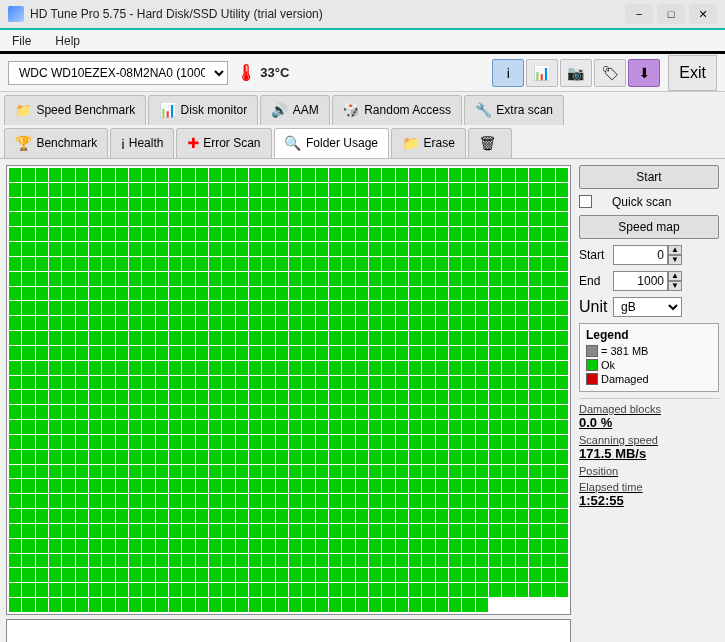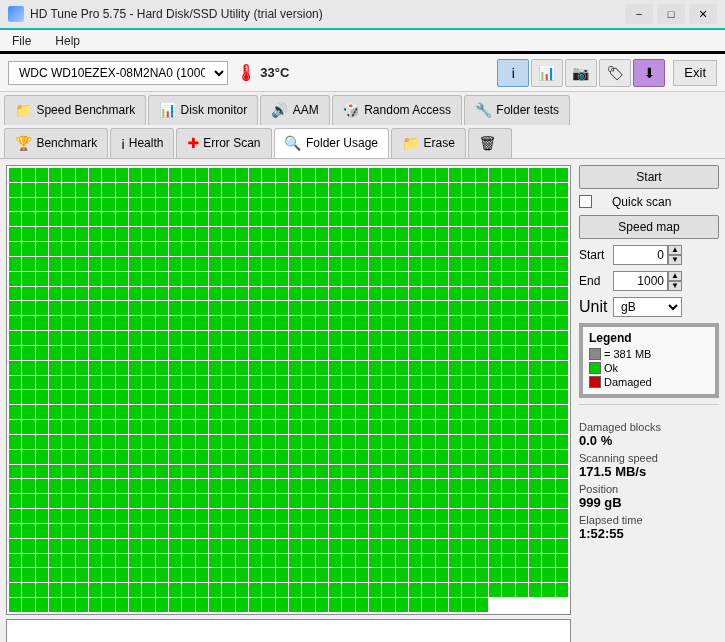--- a/index.html
+++ b/index.html
@@ -124,22 +124,22 @@
       justify-content: center;
       font-size: 14px;
       border-radius: 2px;
     }
     .toolbar-icon-btn.active { background: #c0d8f0; border-color: #6699cc; }
     .exit-btn {
       border: 1px solid #bbb;
       background: #e8e8e8;
       padding: 3px 10px;
       cursor: pointer;
-      font-size: 13px;
-      height: 26px;
+      font-size: 16px;
+      height: 36px;
     }
 
     
     .tab-bar {
       background: #f0f0f0;
       border-bottom: 1px solid #bbb;
       display: flex;
       align-items: center;
       padding: 2px 4px 0;
       height: 34px;
@@ -289,21 +289,21 @@
     .unit-select {
       border: 1px solid #888;
       background: white;
       font-size: 12px;
       padding: 1px 3px;
       height: 20px;
       width: 69px;
     }
 
     .legend-box {
-      border: 4px solid #a3a3a3;
+      border: 1px solid #a3a3a3;
       background: #f8f8f8;
       padding: 4px 6px;
       font-size: 11px;
     }
     .legend-title {
       font-weight: bold;
       margin-bottom: 3px;
       font-size: 12px;
     }
     .legend-item {
@@ -314,22 +314,23 @@
     }
     .legend-color {
       width: 12px;
       height: 12px;
       border: 1px solid #666;
       flex-shrink: 0;
     }
 
     .stats-box {
       border-top: 1px solid #ccc;
-      padding-top: 16px;
+      padding-top: 4px;
       font-size: 11px;
+      text-decoration: underline;
     }
     .stat-row {
       margin-bottom: 4px;
     }
     .stat-label {
       color: #444;
     }
     .stat-value {
       font-weight: bold;
       font-size: 13px;
@@ -388,21 +389,21 @@
   <div class="tab">
     <span class="tab-icon">🔊</span>
     <span>AAM</span>
   </div>
   <div class="tab">
     <span class="tab-icon">🎲</span>
     <span>Random Access</span>
   </div>
   <div class="tab">
     <span class="tab-icon">🔧</span>
-    <span>Folder tests</span>
+    <span>Extra scan</span>
   </div>
 </div>
 <div class="tab-bar" style="border-top:none;margin-top:-1px;">
   <div class="tab">
     <span class="tab-icon">🏆</span>
     <span>Benchmark</span>
   </div>
   <div class="tab">
     <span class="tab-icon">ℹ</span>
     <span>Health</span>
@@ -1757,21 +1758,20 @@
       <div class="stat-row">
         <div class="stat-label">Damaged blocks</div>
         <div class="stat-value">0.0 %</div>
       </div>
       <div class="stat-row">
         <div class="stat-label">Scanning speed</div>
         <div class="stat-value">171.5 MB/s</div>
       </div>
       <div class="stat-row">
         <div class="stat-label">Position</div>
-        <div class="stat-value">999 gB</div>
       </div>
       <div class="stat-row">
         <div class="stat-label">Elapsed time</div>
         <div class="stat-value">1:52:55</div>
       </div>
     </div>
 
   </div>
 </div>
 

